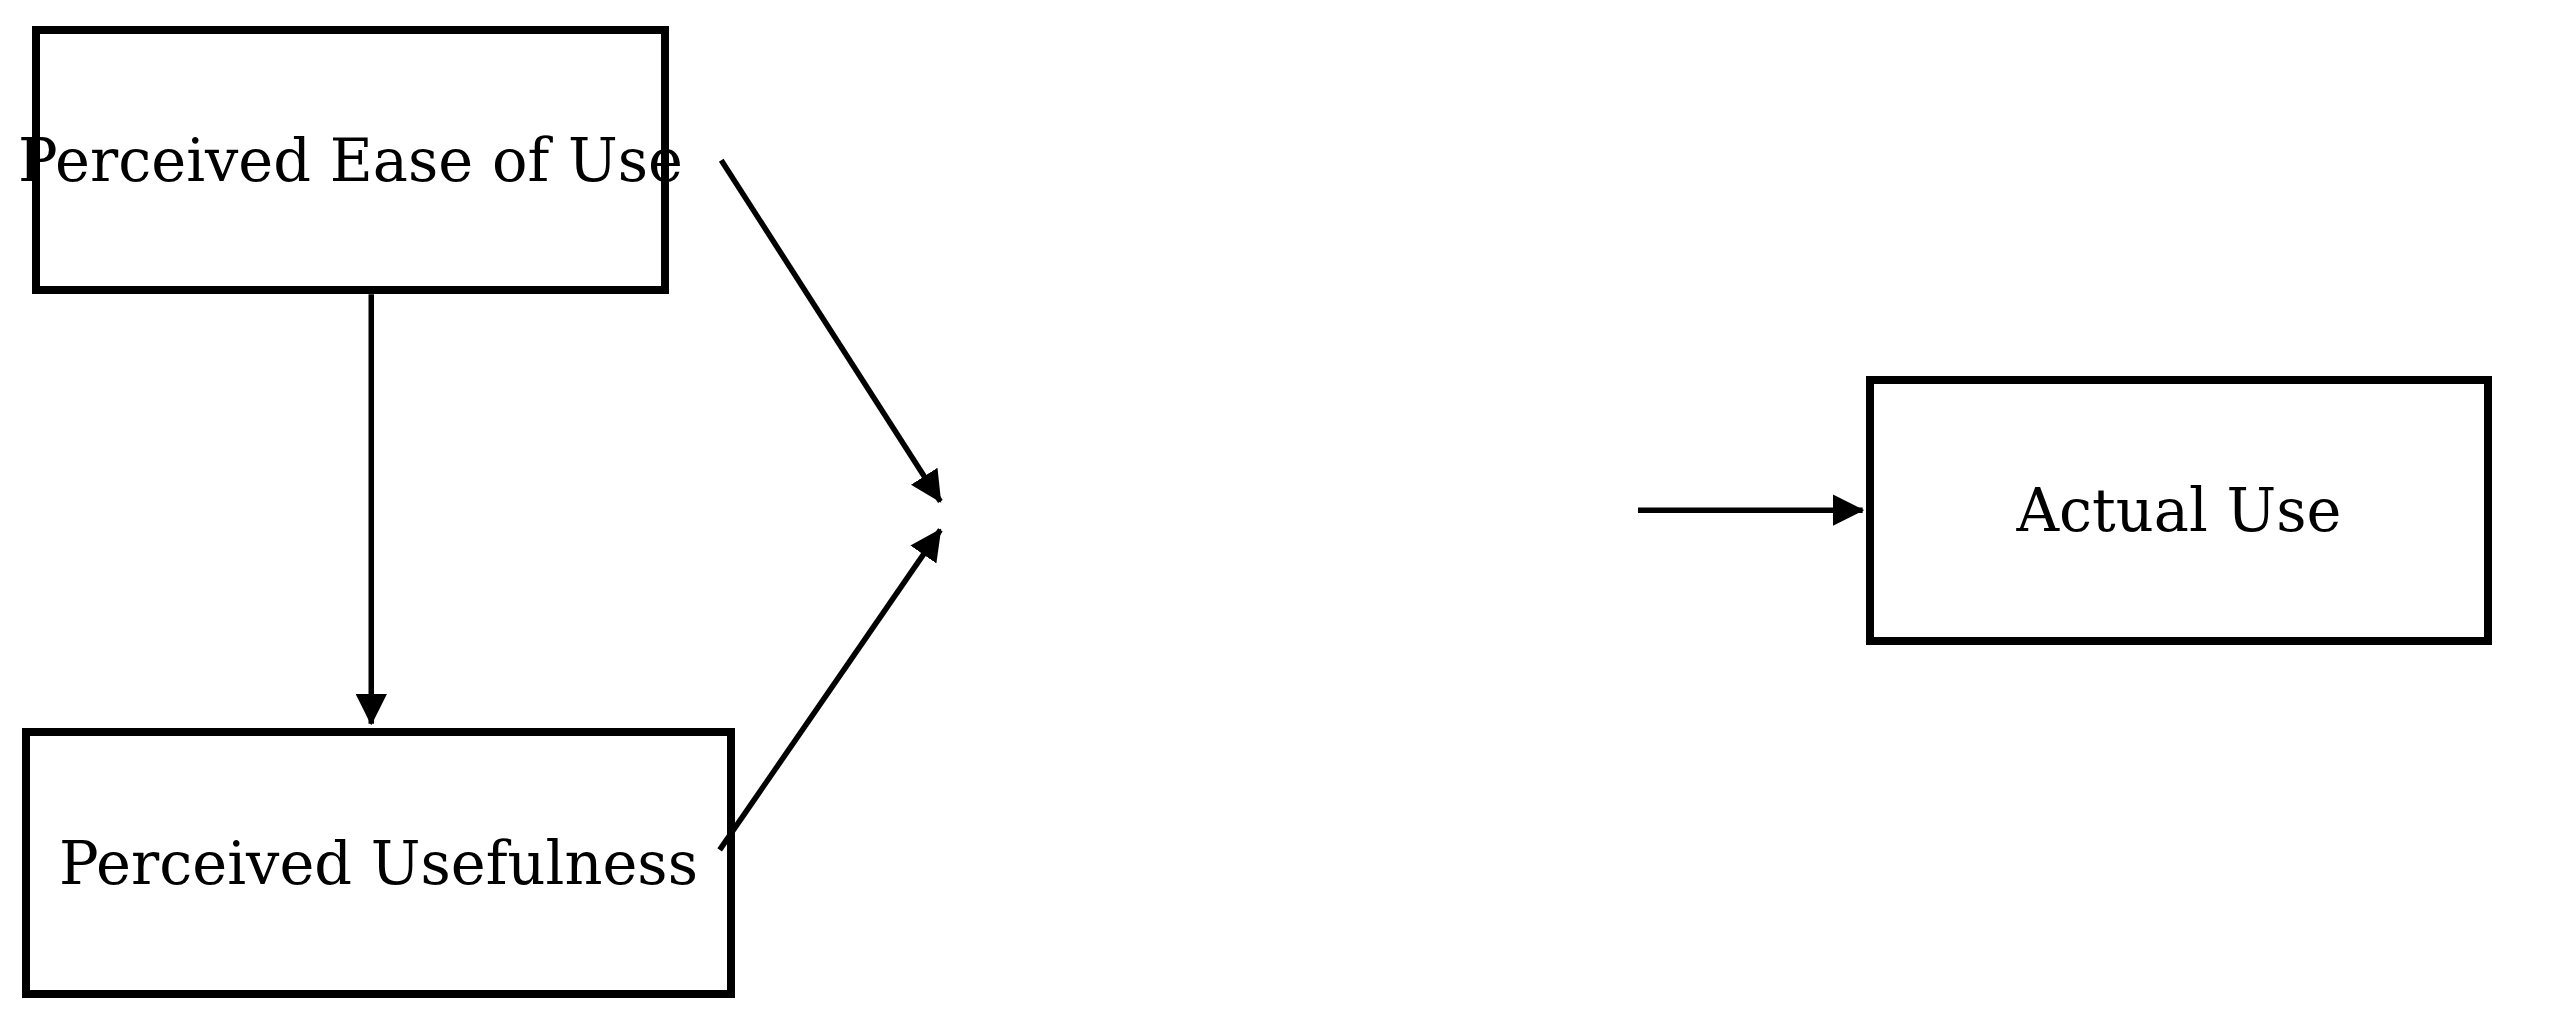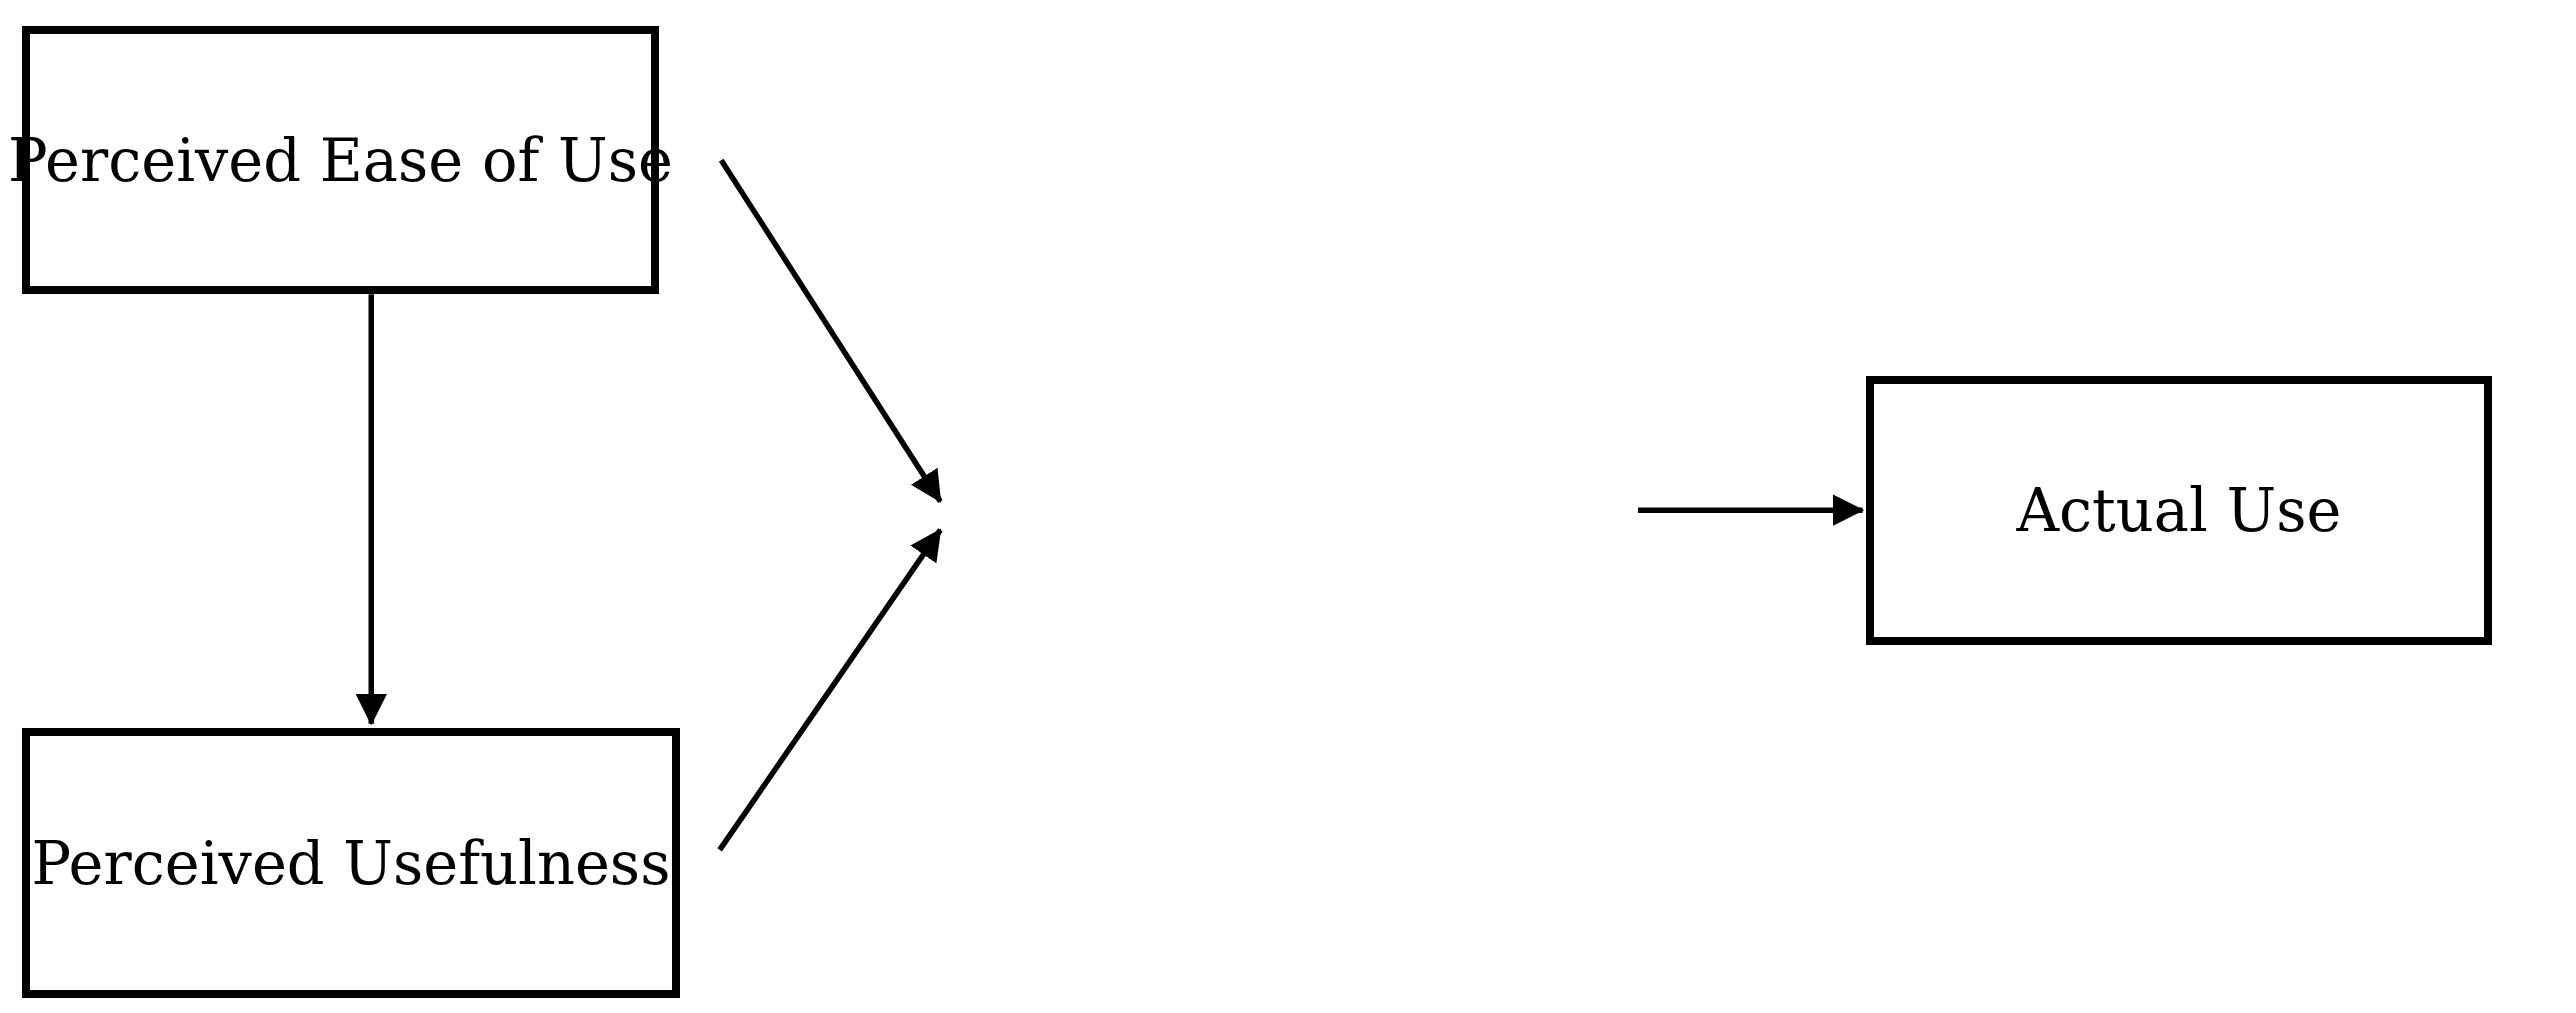--- a/index.html
+++ b/index.html
@@ -21,22 +21,22 @@
     background: #ffffff;
     display: flex;
     align-items: center;
     justify-content: center;
     font-family: "DejaVu Serif", "Liberation Serif", serif;
     font-size: 59px;
     color: #000000;
     text-align: center;
     white-space: nowrap;
   }
-  #node-peou { left: 22px;   top: 26px;  width: 637px; height: 268px; }
-  #node-pu   { left: 22px;   top: 728px; width: 658px; height: 270px; }
+  #node-peou { left: 32px;   top: 26px;  width: 637px; height: 268px; }
+  #node-pu   { left: 22px;   top: 728px; width: 713px; height: 270px; }
   #node-itu  { left: 942px; top: 376px; width: 698px; height: 269px; }
   #node-au   { left: 1866px; top: 376px; width: 626px; height: 269px; }
   .edges {
     position: absolute;
     left: 0;
     top: 0;
     width: 2576px;
     height: 1014px;
     pointer-events: none;
   }

